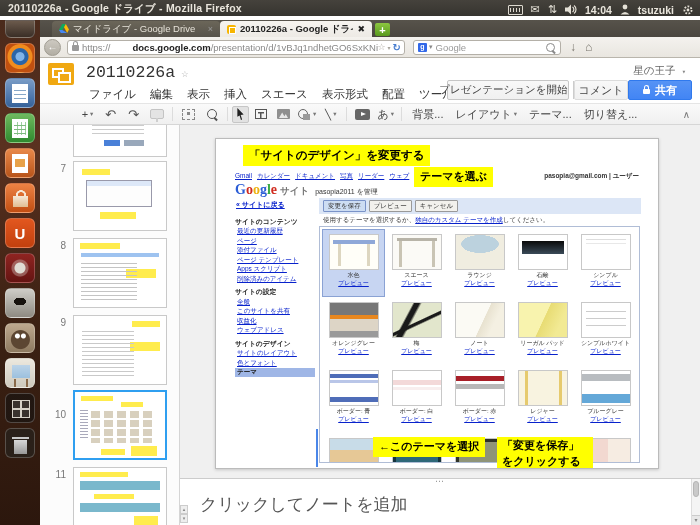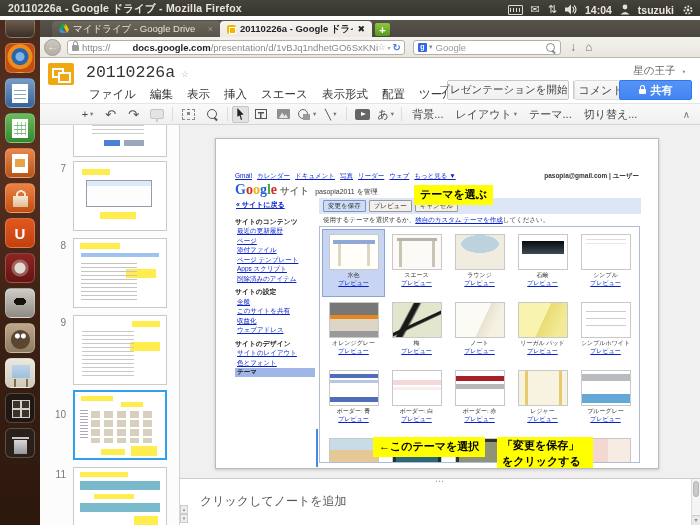--- a/index.html
+++ b/index.html
@@ -117,21 +117,21 @@
   .account{position:absolute;right:14px;top:6px;font-size:10.5px;color:#666;}
   .account .caret{font-size:7px;color:#888;}
   .hbtn{position:absolute;top:22px;height:20px;box-sizing:border-box;border:1px solid #dcdcdc;border-radius:2px;
     background:linear-gradient(#f8f8f8,#f0f0f0);font-size:11px;color:#444;display:flex;align-items:center;justify-content:center;}
   .btn-present{left:407px;width:122px;padding:0 4px;gap:5px;border-color:#c6c6c6;}
   .btn-present .playsq{width:13px;height:13px;background:#555;border-radius:2px;position:relative;}
   .btn-present .playsq::after{content:"";position:absolute;left:4.5px;top:3px;width:0;height:0;border-left:6px solid #fff;border-top:3.5px solid transparent;border-bottom:3.5px solid transparent;}
   .btn-present .plabel{font-size:10.5px;white-space:nowrap;}
   .btn-present .pcaret{border-left:1px solid #ccc;padding-left:4px;font-size:7px;color:#777;align-self:stretch;display:flex;align-items:center;}
   .btn-comment{right:72px;width:54px;}
-  .btn-share{right:8px;width:73px;background:linear-gradient(#5693f5,#4285f4);border-color:#3079ed;color:#fff;font-weight:bold;gap:5px;}
+  .btn-share{right:8px;width:64px;background:linear-gradient(#5693f5,#4285f4);border-color:#3079ed;color:#fff;font-weight:bold;gap:5px;}
   .wlock{width:7px;height:5px;background:#fff;border-radius:1px;position:relative;margin-top:3px;}
   .wlock::before{content:"";position:absolute;left:1px;top:-4px;width:3px;height:4px;border:1.5px solid #fff;border-bottom:none;border-radius:3px 3px 0 0;}
   
   .toolbar{position:absolute;left:0;top:45px;right:0;height:22px;background:linear-gradient(#fafafa,#f0f0f0);
     border-top:1px solid #e5e5e5;border-bottom:1px solid #d6d6d6;box-sizing:border-box;
     display:flex;align-items:center;padding-left:36px;font-size:11px;color:#444;}
   .tbtn{height:17px;min-width:17px;display:flex;align-items:center;justify-content:center;gap:2px;padding:0 3px;border-radius:2px;}
   .tbtn.pressed{background:#e2e2e2;border:1px solid #c6c6c6;box-sizing:border-box;}
   .tbtn .tcaret{font-size:6.5px;color:#777;}
   .tsep{width:1px;height:14px;background:#dcdcdc;margin:0 4px;}
@@ -193,21 +193,21 @@
     linear-gradient(#ffec4d,#ffec4d) 20px 26px/40px 5px no-repeat,
     linear-gradient(#7ab8cc,#7ab8cc) 6px 35px/80px 9px no-repeat,
     linear-gradient(#ffec4d,#ffec4d) 60px 48px/24px 9px no-repeat,#fff;}
   
   .canvas{position:absolute;left:140px;right:0;top:0;bottom:47px;background:#f0f0f0;}
   .slide{position:absolute;left:35px;top:13px;width:442px;height:329px;background:#fff;border:1px solid #bbb;
     box-shadow:0 1px 3px rgba(0,0,0,.18);overflow:hidden;}
   .ann{position:absolute;background:#ffff00;color:#000;font-weight:bold;font-size:11px;line-height:1.45;
     padding:2px 6px;white-space:nowrap;z-index:5;}
   .ann-title{left:27px;top:6px;font-size:11.5px;}
-  .ann-theme{left:198px;top:28px;margin-top:18px;}
+  .ann-theme{left:198px;top:28px;}
   .ann-select{left:157px;top:298px;}
   .ann-save{left:281px;top:298px;white-space:normal;width:86px;padding:1px 5px;}
   .guide{position:absolute;left:100px;top:290px;width:2px;height:38px;background:#4a86e8;z-index:4;}
   
   .sites{position:absolute;left:17px;top:32px;width:408px;height:292px;background:#fff;overflow:hidden;
     font-size:6.5px;color:#333;line-height:1.3;}
   .st-links{position:absolute;left:2px;top:1px;display:flex;gap:5px;}
   .st-links span{color:#0822cc;text-decoration:underline;}
   .st-account{position:absolute;right:2px;top:1px;font-weight:bold;color:#333;}
   .st-logo-row{position:absolute;left:2px;top:10px;display:flex;align-items:baseline;}
@@ -248,21 +248,21 @@
   .t13{background:linear-gradient(#a81f28,#a81f28) 0 5px/100% 5px no-repeat,linear-gradient(#b8b8b8,#b8b8b8) 0 13px/100% 5px no-repeat #fff;}
   .t14{background:linear-gradient(#e6ca6e,#e6ca6e) 6px 0/3px 100% no-repeat,linear-gradient(#e6ca6e,#e6ca6e) 40px 0/3px 100% no-repeat #f8f3e0;}
   .t15{background:linear-gradient(#b8bcc0,#b8bcc0) 0 3px/100% 7px no-repeat,linear-gradient(#64a8d8,#64a8d8) 0 23px/100% 9px no-repeat #fff;}
   .t16{background:linear-gradient(#c8dce8,#c8dce8) 0 0/100% 11px no-repeat #e6c896;}
   .t17{background:#2e6878;box-shadow:inset 0 0 0 3px #16333c;}
   .t18{background:#8f9478;box-shadow:inset 0 0 0 3px #2f3328;}
   .t19{background:linear-gradient(#e6d070,#e6d070) 5px 0/3px 100% no-repeat,linear-gradient(#e6d070,#e6d070) 41px 0/3px 100% no-repeat #f6efd2;}
   .t20{background:linear-gradient(90deg,#f2d8d0 0 55%,#f6ece2 55%);}
   
   .notes{position:absolute;left:140px;right:0;bottom:0;height:47px;background:#fff;border-top:1px solid #ccc;box-sizing:border-box;}
-  .notes .ph{position:absolute;left:20px;top:14px;font-size:12px;color:#555;}
+  .notes .ph{position:absolute;left:20px;top:14px;font-size:17px;color:#555;}
   .splitdots{position:absolute;left:50%;top:-3px;transform:translateX(-50%);color:#999;font-size:9px;letter-spacing:1px;}
   .vscroll{position:absolute;right:0;top:0;bottom:0;width:9px;background:#f4f4f4;border-left:1px solid #ddd;box-sizing:border-box;}
   .vthumb{position:absolute;top:2px;left:1px;right:1px;height:16px;background:#c9c9c9;border:1px solid #b5b5b5;border-radius:4px;box-sizing:border-box;}
   .varrow{position:absolute;bottom:0;left:0;right:0;height:9px;background:#e8e8e8;border-top:1px solid #ccc;
     color:#888;font-size:6px;text-align:center;line-height:8px;}
   .hstub{position:absolute;left:0;bottom:0;width:9px;height:20px;}
   .hstub div{width:8px;height:9px;border:1px solid #ccc;background:#eee;box-sizing:border-box;
     color:#888;font-size:5px;text-align:center;line-height:7px;}
 </style>
 </head>
@@ -593,20 +593,21 @@
                       <div class="tthumb t19"></div>
                     </div>
                     <div class="st-cell">
                       <div class="tthumb t20"></div>
                     </div>
                   </div>
               </div>
             </div>
 
             <div class="guide"></div>
+            <div class="ann ann-title">「サイトのデザイン」を変更する</div>
             <div class="ann ann-theme">テーマを選ぶ</div>
             <div class="ann ann-select">←このテーマを選択</div>
             <div class="ann ann-save"><span>「変更を保存」</span><br><span>をクリックする</span></div>
           </div>
         </div>
 
         <div class="notes">
           <span class="splitdots">⋯</span>
           <span class="ph">クリックしてノートを追加</span>
           <span class="hstub">

